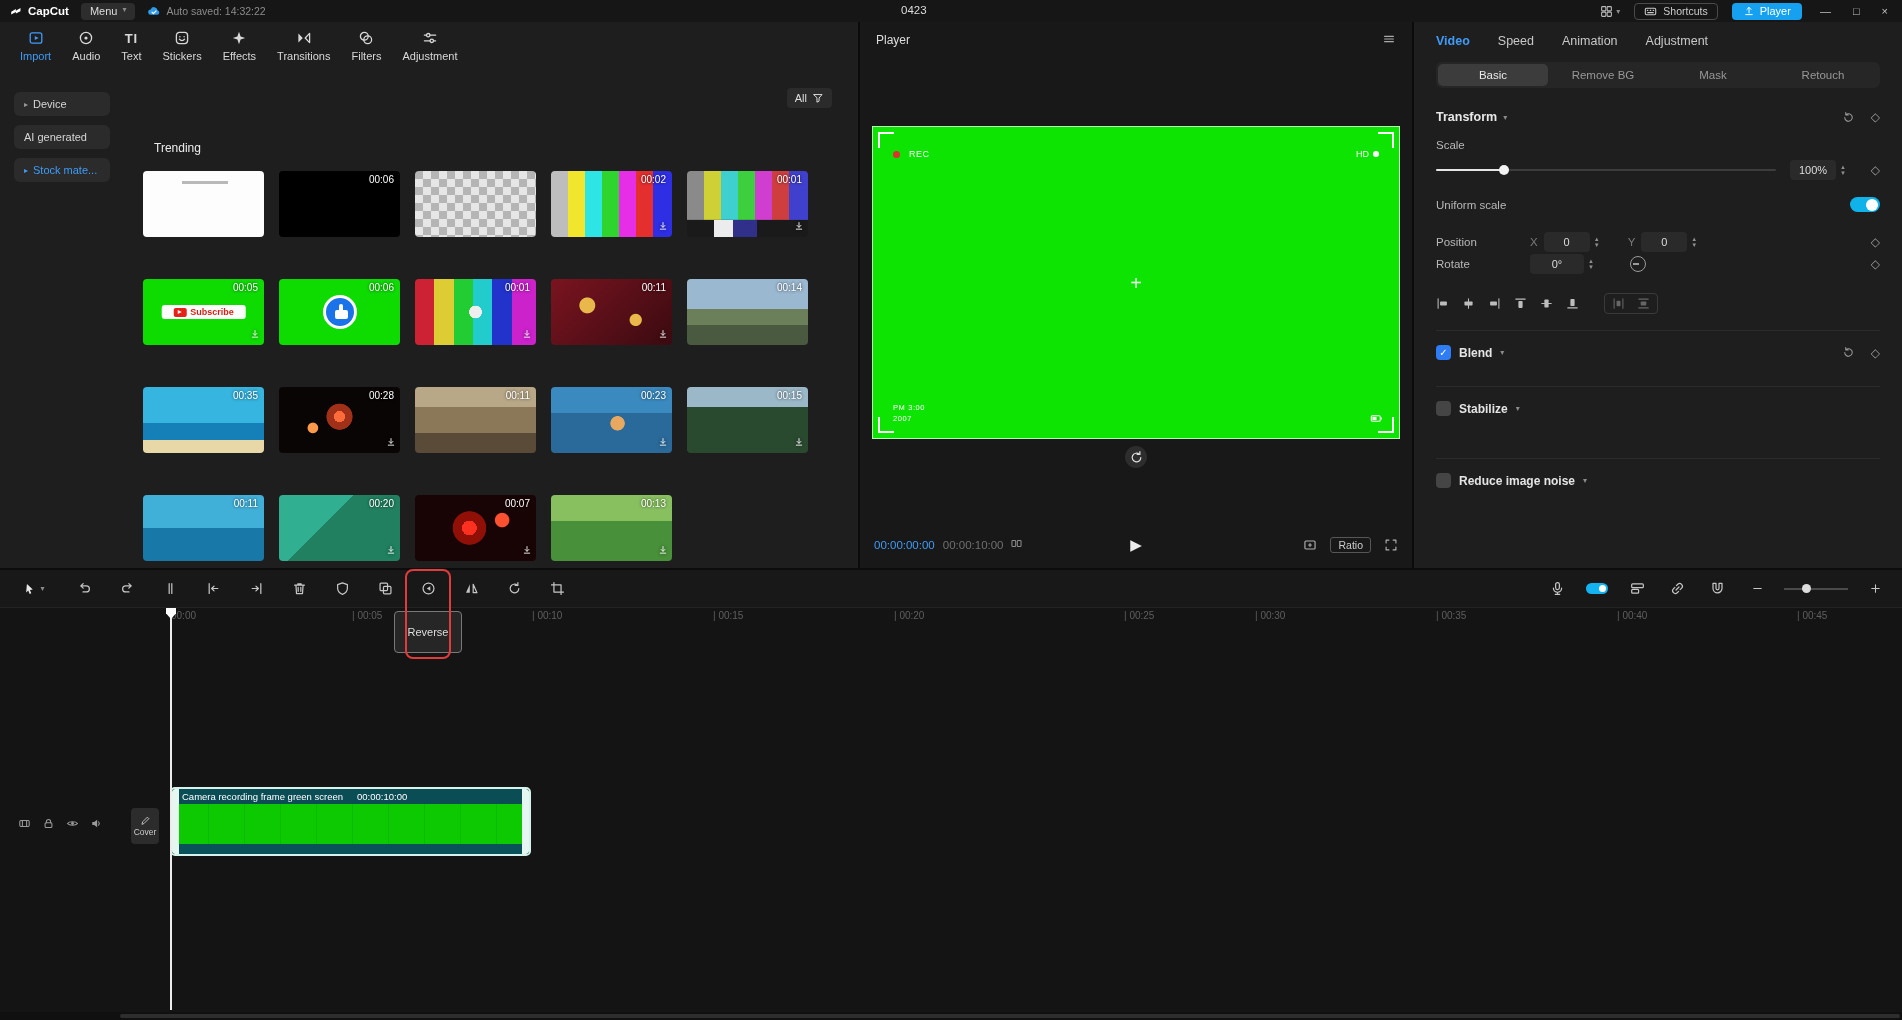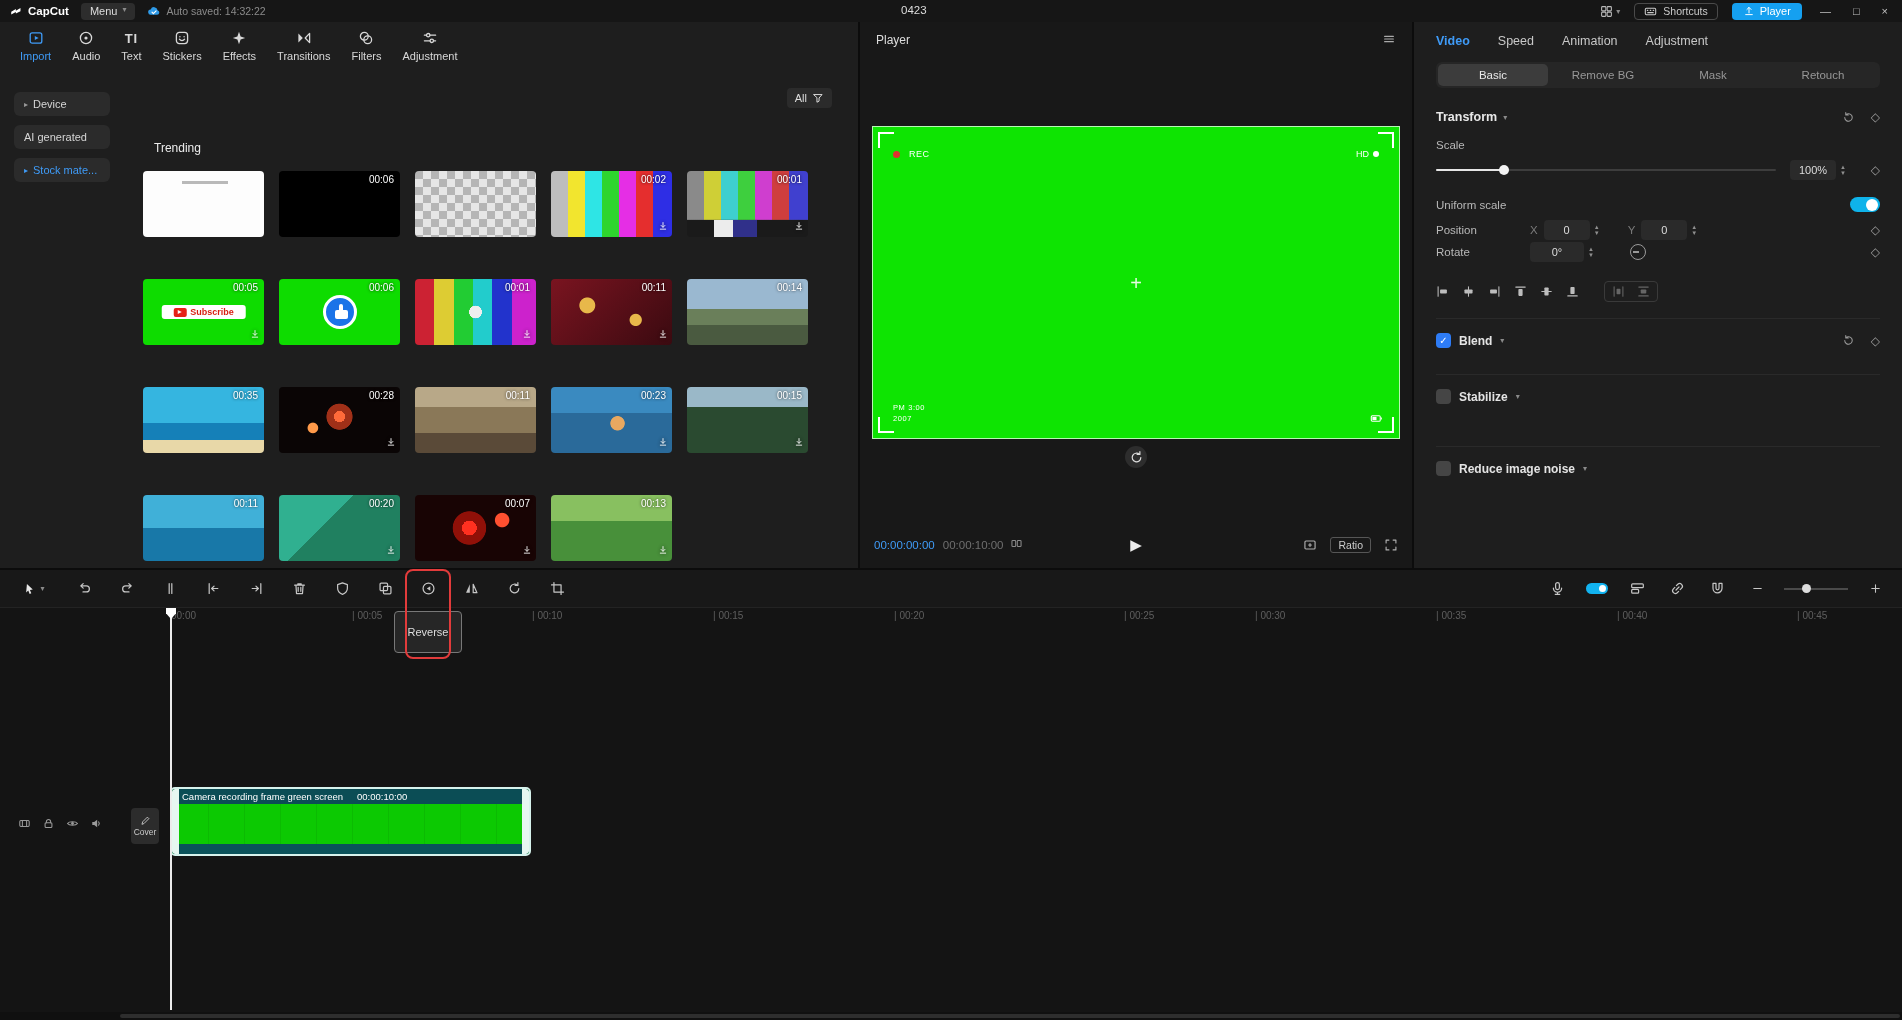--- a/index.html
+++ b/index.html
@@ -113,21 +113,21 @@
   .scale-row{display:flex;align-items:center;margin-top:9px}
   .slider{position:relative;width:340px;height:12px}
   .slider::before{content:"";position:absolute;left:0;right:0;top:5px;height:2px;background:#3d3d3d;border-radius:1px}
   .slider-fill{position:absolute;left:0;top:5px;height:2px;background:#e6e6e6;border-radius:1px}
   .slider-handle{position:absolute;top:1px;width:10px;height:10px;border-radius:50%;background:#f2f2f2;margin-left:-5px}
   .val-box{display:inline-flex;align-items:center;justify-content:center;min-width:46px;height:20px;background:#2a2a2a;border-radius:4px;color:#ddd;font-size:11px;margin-left:14px;padding:0 4px}
   .stepper{display:flex;flex-direction:column;line-height:.8;font-size:6px;color:#8f8f8f;margin-left:4px;gap:1px}
   .kf{background:transparent;border:0;color:#9a9a9a;font-size:12px;margin-left:auto;padding:0}
   .p-row{display:flex;align-items:center;font-size:11.5px;color:#b8b8b8}
   .row-uniform{margin-top:17px}
-  .row-pos{margin-top:8px}
+  .row-pos{margin-top:20px}
   .row-rot{margin-top:2px}
   .rlbl{width:94px}
   .axis{color:#7a7a7a;margin-right:6px}
   .gap28{width:28px}
   .knob-circle{position:relative;width:16px;height:16px;border:1.5px solid #9a9a9a;border-radius:50%;margin-left:36px}
   .knob-circle::after{content:"";position:absolute;left:2px;top:6px;width:6px;height:1.5px;background:#9a9a9a}
   .toggle{margin-left:auto;width:30px;height:15px;border-radius:8px;background:#3a3a3a;position:relative;display:inline-block}
   .toggle .knob{position:absolute;top:1.5px;left:2px;width:12px;height:12px;border-radius:50%;background:#cfcfcf}
   .toggle.on{background:#0fb3ea}
   .toggle.on .knob{left:auto;right:2px;background:#fff}

